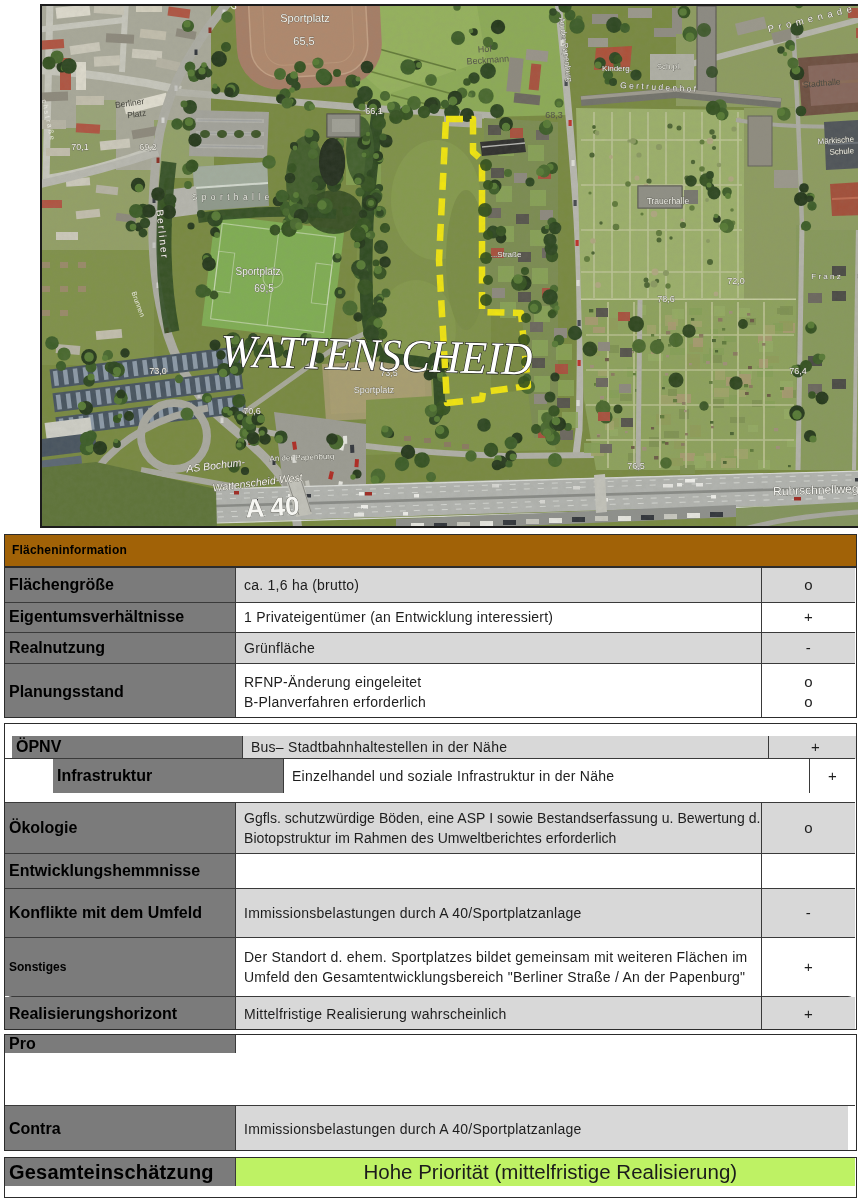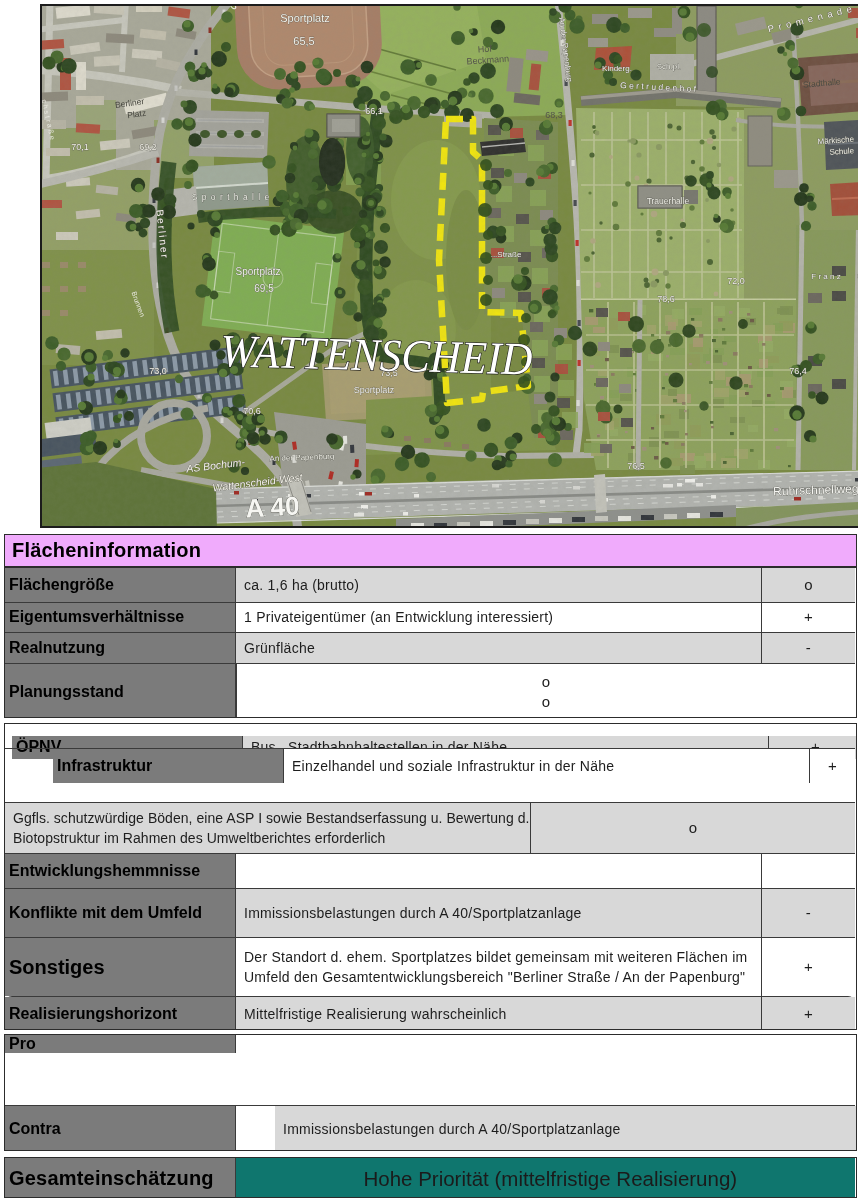--- a/index.html
+++ b/index.html
@@ -1,26 +1,26 @@
 <!DOCTYPE html>
 <html><head><meta charset="utf-8">
 <style>
 html,body{margin:0;padding:0;background:#ffffff;width:858px;height:1200px;overflow:hidden;}
 body{font-family:"Liberation Sans", sans-serif;position:relative;}
 #photo{position:absolute;left:4px;top:4px;width:849px;height:520px;border:2px solid #1c1c1c;overflow:hidden;margin-left:36px;}
 #tbl{position:absolute;left:4px;top:533.5px;width:853px;height:665px;}
-.thead{position:absolute;left:0;top:0;width:853px;height:33.5px;box-sizing:border-box;border:1.7px solid #2c2c2c;background:#f0abfc;
- font-size:20px;font-weight:bold;color:#000;padding-left:7px;letter-spacing:0.2px;display:flex;align-items:center;}
+.thead{position:absolute;left:0;top:0;width:853px;height:33.5px;box-sizing:border-box;border:1.7px solid #2c2c2c;background:#a16207;
+ font-size:12px;font-weight:bold;color:#000;padding-left:7px;letter-spacing:0.2px;display:flex;align-items:center;}
 .grp{position:absolute;left:0;width:853px;border:1.7px solid #2c2c2c;box-sizing:border-box;overflow:hidden;}
 .row{position:absolute;left:0;width:849.6px;display:flex;box-sizing:border-box;}
 .lab{width:231px;background:#7b7b7b;color:#000000;font-weight:bold;padding-left:4px;display:flex;align-items:center;box-sizing:border-box;border-right:1.6px solid #3a3a3a;flex:none;}
 .cont{padding-left:8px;padding-right:0;letter-spacing:0.25px;display:flex;align-items:center;box-sizing:border-box;color:#1d1d1d;flex:none;line-height:20px;}
 .sym{flex:1;display:flex;align-items:center;justify-content:center;border-left:1.6px solid #3a3a3a;font-size:15px;color:#1d1d1d;text-align:center;line-height:20px;}
 .total{border:1.7px solid #2c2c2c;}
-.green{flex:1;background:#0f766e;display:flex;align-items:center;justify-content:center;font-size:20.5px;color:#1b1b1b;padding-left:10px;text-align:right;}
+.green{flex:1;background:#bef264;display:flex;align-items:center;justify-content:center;font-size:20.5px;color:#1b1b1b;padding-left:10px;text-align:right;}
 </style></head>
 <body>
 
 <div id="photo">
 <svg width="849" height="520" viewBox="0 0 849 520">
 <g transform="translate(-6,-6)">
 <defs>
           <filter id="nz" x="0" y="0" width="100%" height="100%">
             <feTurbulence type="fractalNoise" baseFrequency="0.18" numOctaves="4" seed="7" stitchTiles="stitch"></feTurbulence>
             <feColorMatrix type="matrix" values="0 0 0 0 0.5  0 0 0 0 0.5  0 0 0 0 0.45  0 0 0 0.9 0"></feColorMatrix>
@@ -1421,79 +1421,81 @@
 </div>
 
 <div class="row" style="top:64.0px;height:31.0px;border-top:1.6px solid #3a3a3a;">
 <div class="lab" style="font-size:16px;">Realnutzung</div>
 <div class="cont" style="background:#d8d8d8;width:525px;font-size:14px;">Grünfläche</div>
 <div class="sym" style="background:#d8d8d8;">-</div>
 </div>
 
 <div class="row" style="top:95.0px;height:56.0px;border-top:1.6px solid #3a3a3a;">
 <div class="lab" style="font-size:16px;">Planungsstand</div>
+<div class="cont" style="background:#ffffff;width:525px;font-size:14px;">RFNP-Änderung eingeleitet<br>B-Planverfahren erforderlich</div>
 <div class="sym" style="background:#ffffff;">o<br>o</div>
 </div>
 </div>
 
 <div class="grp" style="top:189px;height:307px;">
 
 <div class="row" style="top:12px;height:23px;margin-left:7px;">
 <div class="lab" style="font-size:16px;">ÖPNV</div>
 <div class="cont" style="background:#d8d8d8;width:525px;font-size:14px;">Bus– Stadtbahnhaltestellen in der Nähe</div>
 <div class="sym" style="background:#d8d8d8;">+</div>
 </div>
 
-<div class="row" style="top:24px;height:35px;border-top:1.6px solid #3a3a3a;padding-left:48px;">
+<div class="row" style="top:34px;height:35px;border-top:1.6px solid #3a3a3a;padding-left:48px;">
 <div class="lab" style="font-size:16px;">Infrastruktur</div>
 <div class="cont" style="background:#ffffff;width:525px;font-size:14px;">Einzelhandel und soziale Infrastruktur in der Nähe</div>
 <div class="sym" style="background:#ffffff;">+</div>
 </div>
 
 <div class="row" style="top:78.5px;height:51.0px;border-top:1.6px solid #3a3a3a;">
+<div class="lab" style="font-size:16px;">Ökologie</div>
 <div class="cont" style="background:#d8d8d8;width:525px;font-size:14px;letter-spacing:0.05px;">Ggfls. schutzwürdige Böden, eine ASP I sowie Bestandserfassung u. Bewertung d.<br>Biotopstruktur im Rahmen des Umweltberichtes erforderlich</div>
 <div class="sym" style="background:#d8d8d8;">o</div>
 </div>
 
 <div class="row" style="top:129.5px;height:35.0px;border-top:1.6px solid #3a3a3a;">
 <div class="lab" style="font-size:16px;">Entwicklungshemmnisse</div>
 <div class="cont" style="background:#ffffff;width:525px;font-size:14px;"></div>
 <div class="sym" style="background:#ffffff;"></div>
 </div>
 
 <div class="row" style="top:164.5px;height:49.3px;border-top:1.6px solid #3a3a3a;">
 <div class="lab" style="font-size:16px;">Konflikte mit dem Umfeld</div>
 <div class="cont" style="background:#d8d8d8;width:525px;font-size:14px;">Immissionsbelastungen durch A 40/Sportplatzanlage</div>
 <div class="sym" style="background:#d8d8d8;">-</div>
 </div>
 
 <div class="row" style="top:213.8px;height:58.7px;border-top:1.6px solid #3a3a3a;">
-<div class="lab" style="font-size:20px;">Sonstiges</div>
+<div class="lab" style="font-size:12px;">Sonstiges</div>
 <div class="cont" style="background:#ffffff;width:525px;font-size:14px;">Der Standort d. ehem. Sportplatzes bildet gemeinsam mit weiteren Flächen im<br>Umfeld den Gesamtentwicklungsbereich "Berliner Straße / An der Papenburg"</div>
 <div class="sym" style="background:#ffffff;">+</div>
 </div>
 
 <div class="row" style="top:272.5px;height:34.5px;border-top:1.6px solid #3a3a3a;border-radius:7px;">
 <div class="lab" style="font-size:16px;">Realisierungshorizont</div>
 <div class="cont" style="background:#d8d8d8;width:525px;font-size:14px;">Mittelfristige Realisierung wahrscheinlich</div>
 <div class="sym" style="background:#d8d8d8;">+</div>
 </div>
 </div>
 
 <div class="grp" style="top:500px;height:117.8px;">
 
 <div class="row" style="top:0.0px;height:70.7px;flex-direction:column;">
 <div class="lab" style="font-size:16px;">Pro</div>
 </div>
 
-<div class="row" style="top:70.7px;height:47.1px;border-top:1.6px solid #3a3a3a;gap:39px;">
+<div class="row" style="top:70.7px;height:47.1px;border-top:1.6px solid #3a3a3a;">
 <div class="lab" style="font-size:16px;">Contra</div>
 <div class="cont" style="background:#d8d8d8;width:612px;font-size:14px;">Immissionsbelastungen durch A 40/Sportplatzanlage</div>
 </div>
 </div>
 
 <div class="grp total" style="top:623.9px;height:41px;">
-<div class="row" style="top:0;height:41px;border-radius:13px;">
+<div class="row" style="top:0;height:28px;border-radius:13px;">
 <div class="lab" style="font-size:20px;letter-spacing:0.2px;">Gesamteinschätzung</div>
 <div class="green">Hohe Priorität (mittelfristige Realisierung)</div>
 </div>
     </div>
 </div>
 
 </body></html>

